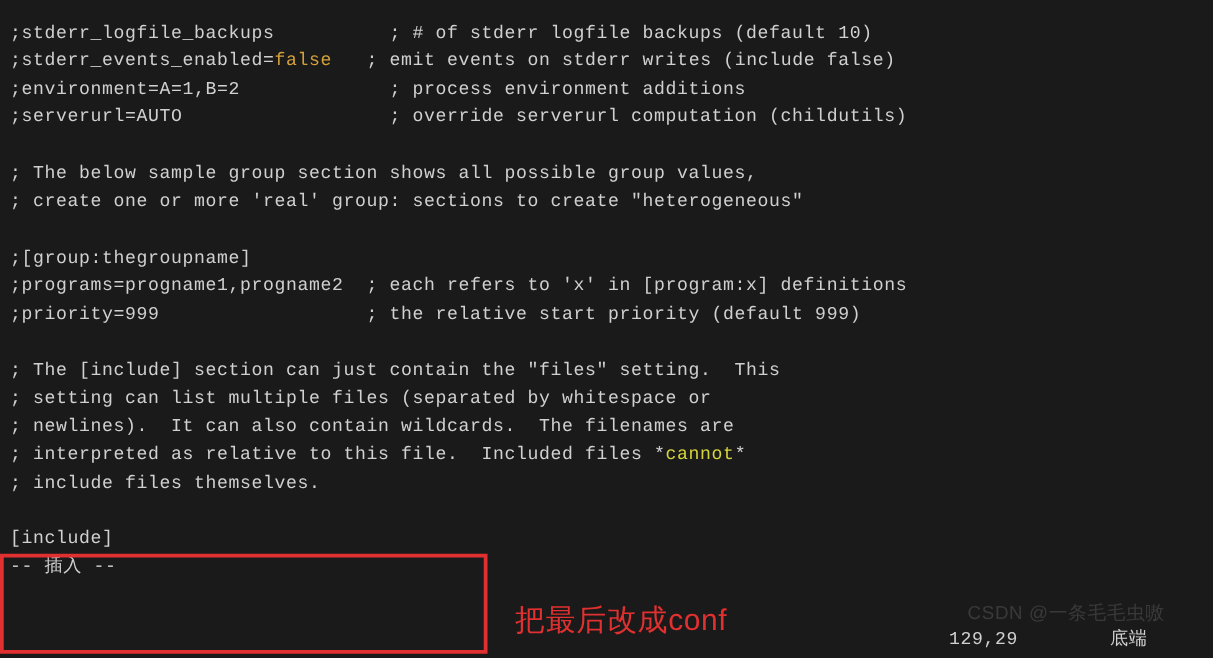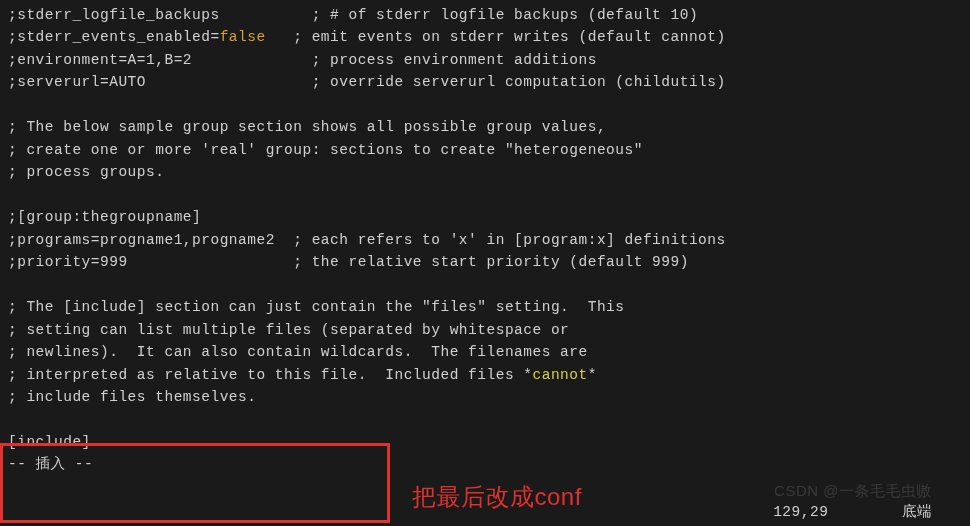--- a/index.html
+++ b/index.html
@@ -9,21 +9,21 @@
       font-size: 14.5px;
       color: #d0d0d0;
       width: 970px;
       height: 526px;
       overflow: hidden;
       position: relative;
       line-height: 1.55;
       letter-spacing: 0.5px;
     }
     .terminal {
-      padding: 4px 8px;
+      padding: 16px 8px;
     }
     .line {
       white-space: pre;
     }
     .kw-false { color: #d4a03a; }
     .kw-cannot { color: #d4d43a; margin-top: 32px; }
     .cursor {
       display: inline-block;
       background: #c0c0c0;
       color: #1a1a1a;
@@ -54,39 +54,38 @@
       right: 38px;
       bottom: 24px;
       color: rgba(200,200,200,0.18);
       font-family: "Microsoft YaHei", sans-serif;
       font-size: 15px;
       letter-spacing: 0.5px;
       pointer-events: none;
     }
     .status-right {
       position: absolute;
-      right: 38px;
+      right: 52px;
       bottom: 3px;
       color: #d0d0d0;
       white-space: pre;
     }
   </style>
 </head>
 <body>
 
 <div class="terminal">
   <div id="lines">
       <div class="line"><span>;stderr_logfile_backups          ; # of stderr logfile backups (default 10)</span></div>
-      <div class="line"><span>;stderr_events_enabled=</span><span class="kw-false">false</span><span>   ; emit events on stderr writes (default cannot)</span></div>
+      <div class="line"><span>;stderr_events_enabled=</span><span class="kw-false">false</span><span>   ; emit events on stderr writes (include false)</span></div>
       <div class="line"><span>;environment=A=1,B=2             ; process environment additions</span></div>
       <div class="line"><span>;serverurl=AUTO                  ; override serverurl computation (childutils)</span></div>
       <div class="line"><span> </span></div>
       <div class="line"><span>; The below sample group section shows all possible group values,</span></div>
       <div class="line"><span>; create one or more 'real' group: sections to create "heterogeneous"</span></div>
-      <div class="line"><span>; process groups.</span></div>
       <div class="line"><span> </span></div>
       <div class="line"><span>;[group:thegroupname]</span></div>
       <div class="line"><span>;programs=progname1,progname2  ; each refers to 'x' in [program:x] definitions</span></div>
       <div class="line"><span>;priority=999                  ; the relative start priority (default 999)</span></div>
       <div class="line"><span> </span></div>
       <div class="line"><span>; The [include] section can just contain the "files" setting.  This</span></div>
       <div class="line"><span>; setting can list multiple files (separated by whitespace or</span></div>
       <div class="line"><span>; newlines).  It can also contain wildcards.  The filenames are</span></div>
       <div class="line"><span>; interpreted as relative to this file.  Included files *</span><span class="kw-cannot">cannot</span><span>*</span></div>
       <div class="line"><span>; include files themselves.</span></div>

